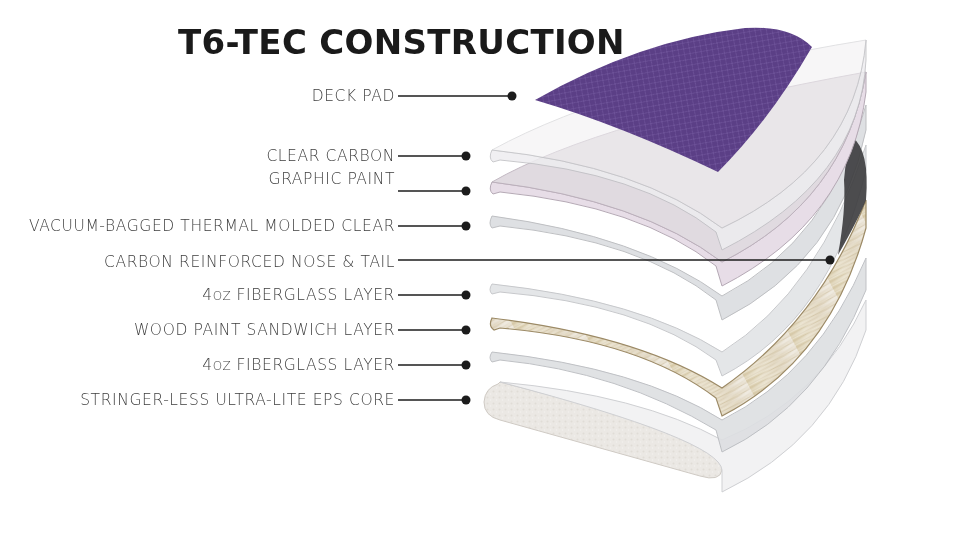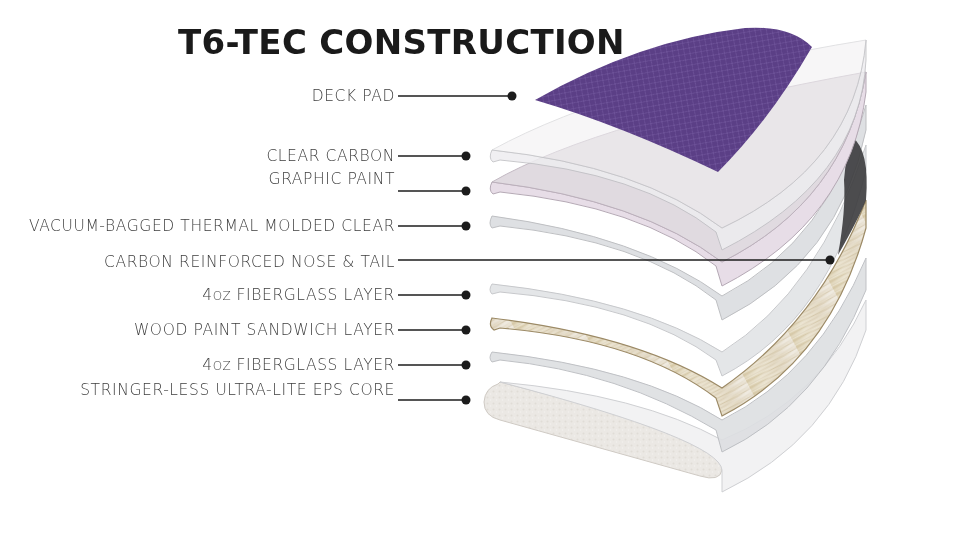--- a/index.html
+++ b/index.html
@@ -85,21 +85,21 @@
 
 <div>
   <div class="label" style="top:87px"><span>DECK PAD</span></div>
   <div class="label" style="top:147px"><span>CLEAR CARBON</span></div>
   <div class="label" style="top:170px"><span>GRAPHIC PAINT</span></div>
   <div class="label" style="top:217px"><span>VACUUM-BAGGED THERMAL MOLDED CLEAR</span></div>
   <div class="label" style="top:253px"><span>CARBON REINFORCED NOSE &amp; TAIL</span></div>
   <div class="label" style="top:286px"><span>4</span><span class="small">OZ</span><span> FIBERGLASS LAYER</span></div>
   <div class="label" style="top:321px"><span>WOOD PAINT SANDWICH LAYER</span></div>
   <div class="label" style="top:356px"><span>4</span><span class="small">OZ</span><span> FIBERGLASS LAYER</span></div>
-  <div class="label" style="top:381px"><span>STRINGER-LESS ULTRA-LITE EPS CORE</span></div>
+  <div class="label" style="top:391px"><span>STRINGER-LESS ULTRA-LITE EPS CORE</span></div>
 </div>
 
 <svg class="art" width="978" height="550" viewBox="0 0 978 550" xmlns="http://www.w3.org/2000/svg" id="leaders">
     <line x1="398" y1="96" x2="512" y2="96" stroke="#1c1c1c" stroke-width="1.3"></line>
     <circle cx="512" cy="96" r="4.5" fill="#1c1c1c"></circle>
     <line x1="398" y1="156" x2="466" y2="156" stroke="#1c1c1c" stroke-width="1.3"></line>
     <circle cx="466" cy="156" r="4.5" fill="#1c1c1c"></circle>
     <line x1="398" y1="191" x2="466" y2="191" stroke="#1c1c1c" stroke-width="1.3"></line>
     <circle cx="466" cy="191" r="4.5" fill="#1c1c1c"></circle>
     <line x1="398" y1="226" x2="466" y2="226" stroke="#1c1c1c" stroke-width="1.3"></line>

